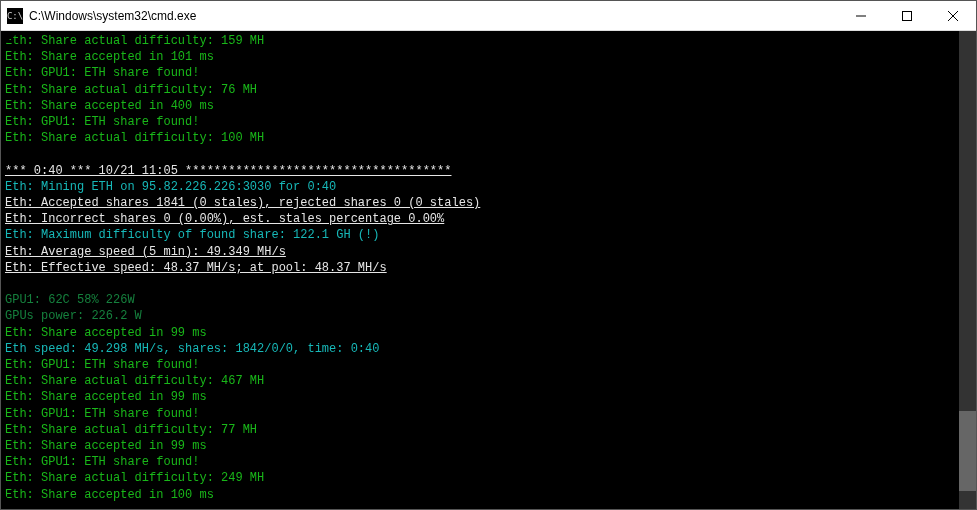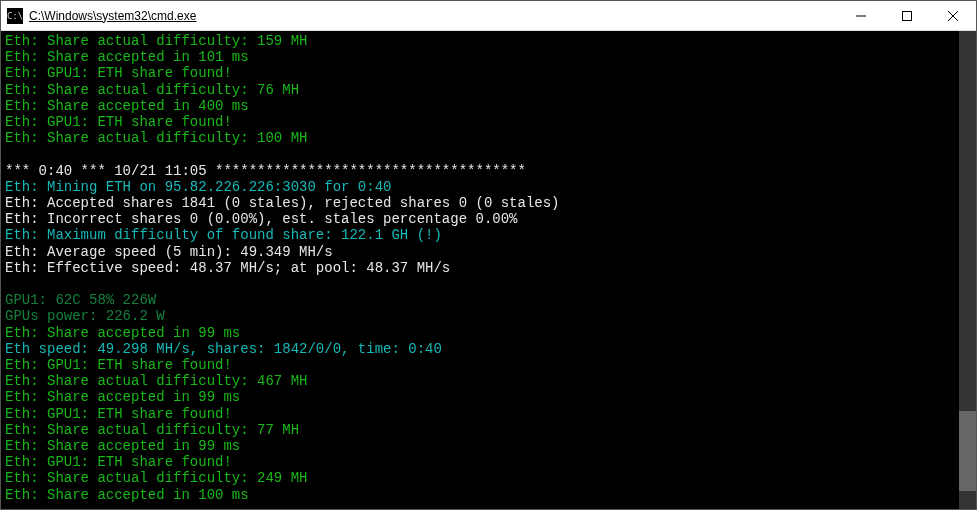--- a/index.html
+++ b/index.html
@@ -41,21 +41,20 @@
       background: #000;
       display: inline-flex;
       align-items: center;
       justify-content: center;
       font-size: 9px;
       color: #ccc;
       font-family: Consolas, monospace;
     }
     .title-text {
       flex: 1;
-      text-decoration: underline;
     }
     .win-controls {
       display: flex;
       height: 100%;
     }
     .win-btn {
       width: 46px;
       height: 100%;
       display: flex;
       align-items: center;
@@ -70,37 +69,38 @@
     .terminal-area {
       flex: 1;
       display: flex;
       background: #000;
       position: relative;
     }
     .terminal {
       flex: 1;
       padding: 2px 4px;
       line-height: 16.2px;
-      font-size: 14px;
+      font-size: 12px;
       white-space: pre;
       overflow: hidden;
       letter-spacing: 0px;
+      border-radius: 29px;
     }
     .scrollbar {
       width: 17px;
       background: #333;
       position: relative;
     }
     .scroll-thumb {
       position: absolute;
       width: 100%;
       background: #666;
     }
     .c-green { color: #19b719; }
-    .c-white { color: #e6e6e6; }
+    .c-white { color: #e6e6e6; text-decoration: underline; }
     .c-cyan { color: #17b8b8; }
     .c-magenta { color: #15803d; }
   </style>
 </head>
 <body>
 
 <div class="window">
   <div class="titlebar">
     <span class="app-icon">C:\</span>
     <span class="title-text">C:\Windows\system32\cmd.exe</span>

